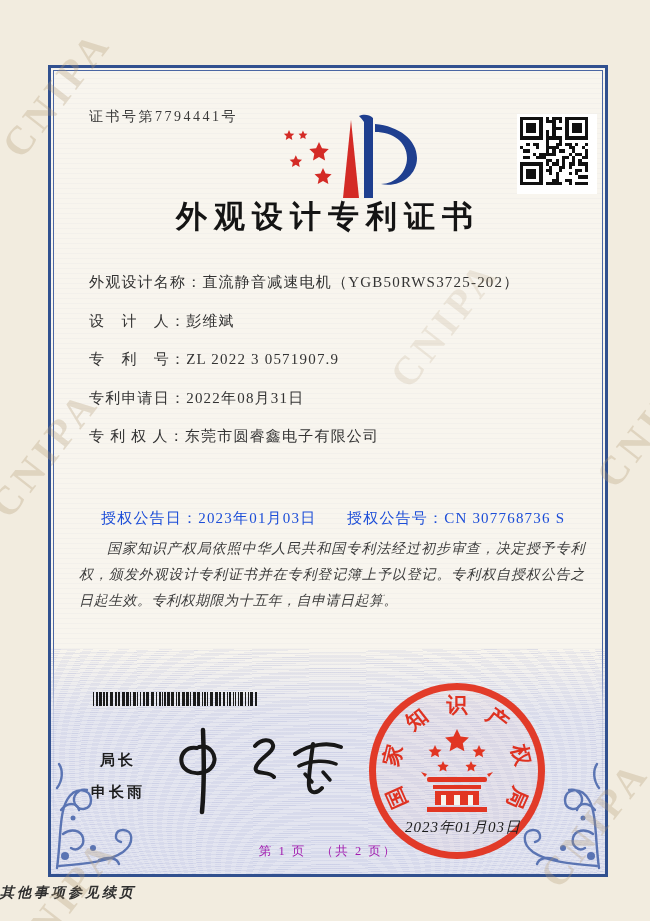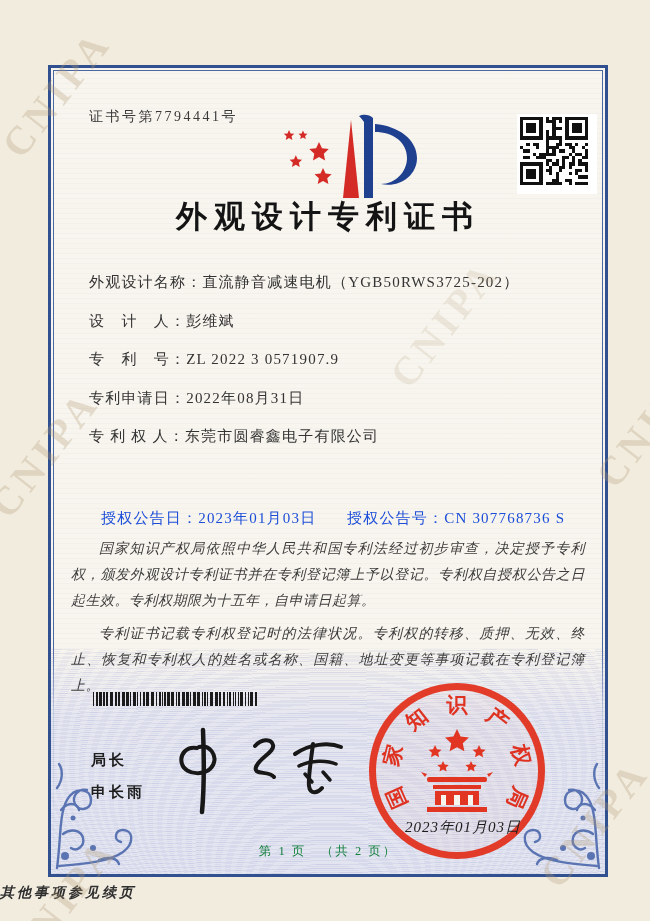--- a/index.html
+++ b/index.html
@@ -56,28 +56,28 @@
   .frow{height:38.5px;letter-spacing:1.2px;white-space:nowrap;}
   .frow .lab{color:#333;}
   .grantrow{position:absolute;left:50px;top:441px;width:500px;font-size:15px;color:#1d4ed8;letter-spacing:1.2px;white-space:nowrap;}
   .grantrow .right{position:absolute;left:246px;top:0;}
   
   .paras{
     position:absolute;left:20px;top:468px;width:514px;
     font-size:14px;line-height:26px;color:#3c3c3c;text-align:justify;
     font-style:italic;letter-spacing:0.5px;
   }
-  .paras p{margin:0 0 7px 0;text-indent:2em;font-style:italic;}
+  .paras p{margin:0 0 7px 8px;text-indent:2em;font-style:italic;}
   
   .barcode{position:absolute;left:42px;top:624px;width:166px;height:14px;}
   
   .signer{
     position:absolute;left:40px;top:676px;
     font-family:"Liberation Sans","DejaVu Sans",sans-serif;
-    font-size:15px;color:#1e1e1e;letter-spacing:3px;line-height:32px;font-weight:600;
+    font-size:15px;color:#1e1e1e;letter-spacing:3px;line-height:32px;font-weight:600;text-align:center;
   }
   .signature{position:absolute;left:112px;top:652px;width:200px;height:100px;z-index:30;}
   
   .seal{
     position:absolute;left:318px;top:615px;width:176px;height:176px;z-index:25;
   }
   .seal .ring{
     position:absolute;inset:0;border:7px solid rgba(226,44,24,0.92);border-radius:50%;
     background:rgba(255,80,60,0.03);
   }
@@ -91,21 +91,21 @@
     position:absolute;left:6px;top:135px;width:176px;text-align:center;
     font-size:15px;color:#1c1c1c;letter-spacing:1px;z-index:26;font-style:italic;
   }
   
   .flourish{position:absolute;bottom:2px;width:92px;height:128px;z-index:12;opacity:0.9;}
   .flourish.left{left:2px;}
   .flourish.right{right:2px;transform:scaleX(-1);}
   
   .pageinfo{
     position:absolute;left:0;right:0;top:775px;text-align:center;
-    font-size:12.5px;color:#15803d;letter-spacing:2px;z-index:28;
+    font-size:12.5px;color:#a21caf;letter-spacing:2px;z-index:28;
   }
   .contnote{
     position:absolute;left:0;right:0;top:884px;text-align:left;
     font-size:14px;color:#2f2f2f;letter-spacing:3px;z-index:10;font-style:italic;font-weight:600;
   }
 </style>
 </head>
 <body>
 
 <span class="wm" style="left:-18px;top:70px;">CNIPA</span>
@@ -280,21 +280,20 @@
     <div class="frow"><span class="lab">专 利 权 人：</span><span>东莞市圆睿鑫电子有限公司</span></div>
   </div>
 
   <div class="grantrow">
     <span>授权公告日：</span><span>2023年01月03日</span>
     <span class="right"><span>授权公告号：</span><span>CN 307768736 S</span></span>
   </div>
 
   <div class="paras">
     <p>国家知识产权局依照中华人民共和国专利法经过初步审查，决定授予专利权，颁发外观设计专利证书并在专利登记簿上予以登记。专利权自授权公告之日起生效。专利权期限为十五年，自申请日起算。</p>
-    <p>专利证书记载专利权登记时的法律状况。专利权的转移、质押、无效、终止、恢复和专利权人的姓名或名称、国籍、地址变更等事项记载在专利登记簿上。</p>
   </div>
 
   <div class="barcode">
     <svg id="bcsvg" width="166" height="14">
         <rect x="0" y="0" width="1" height="14" fill="#1b1b1b"></rect>
         <rect x="3" y="0" width="2" height="14" fill="#1b1b1b"></rect>
         <rect x="6" y="0" width="3" height="14" fill="#1b1b1b"></rect>
         <rect x="10" y="0" width="2" height="14" fill="#1b1b1b"></rect>
         <rect x="13" y="0" width="2" height="14" fill="#1b1b1b"></rect>
         <rect x="17" y="0" width="3" height="14" fill="#1b1b1b"></rect>

